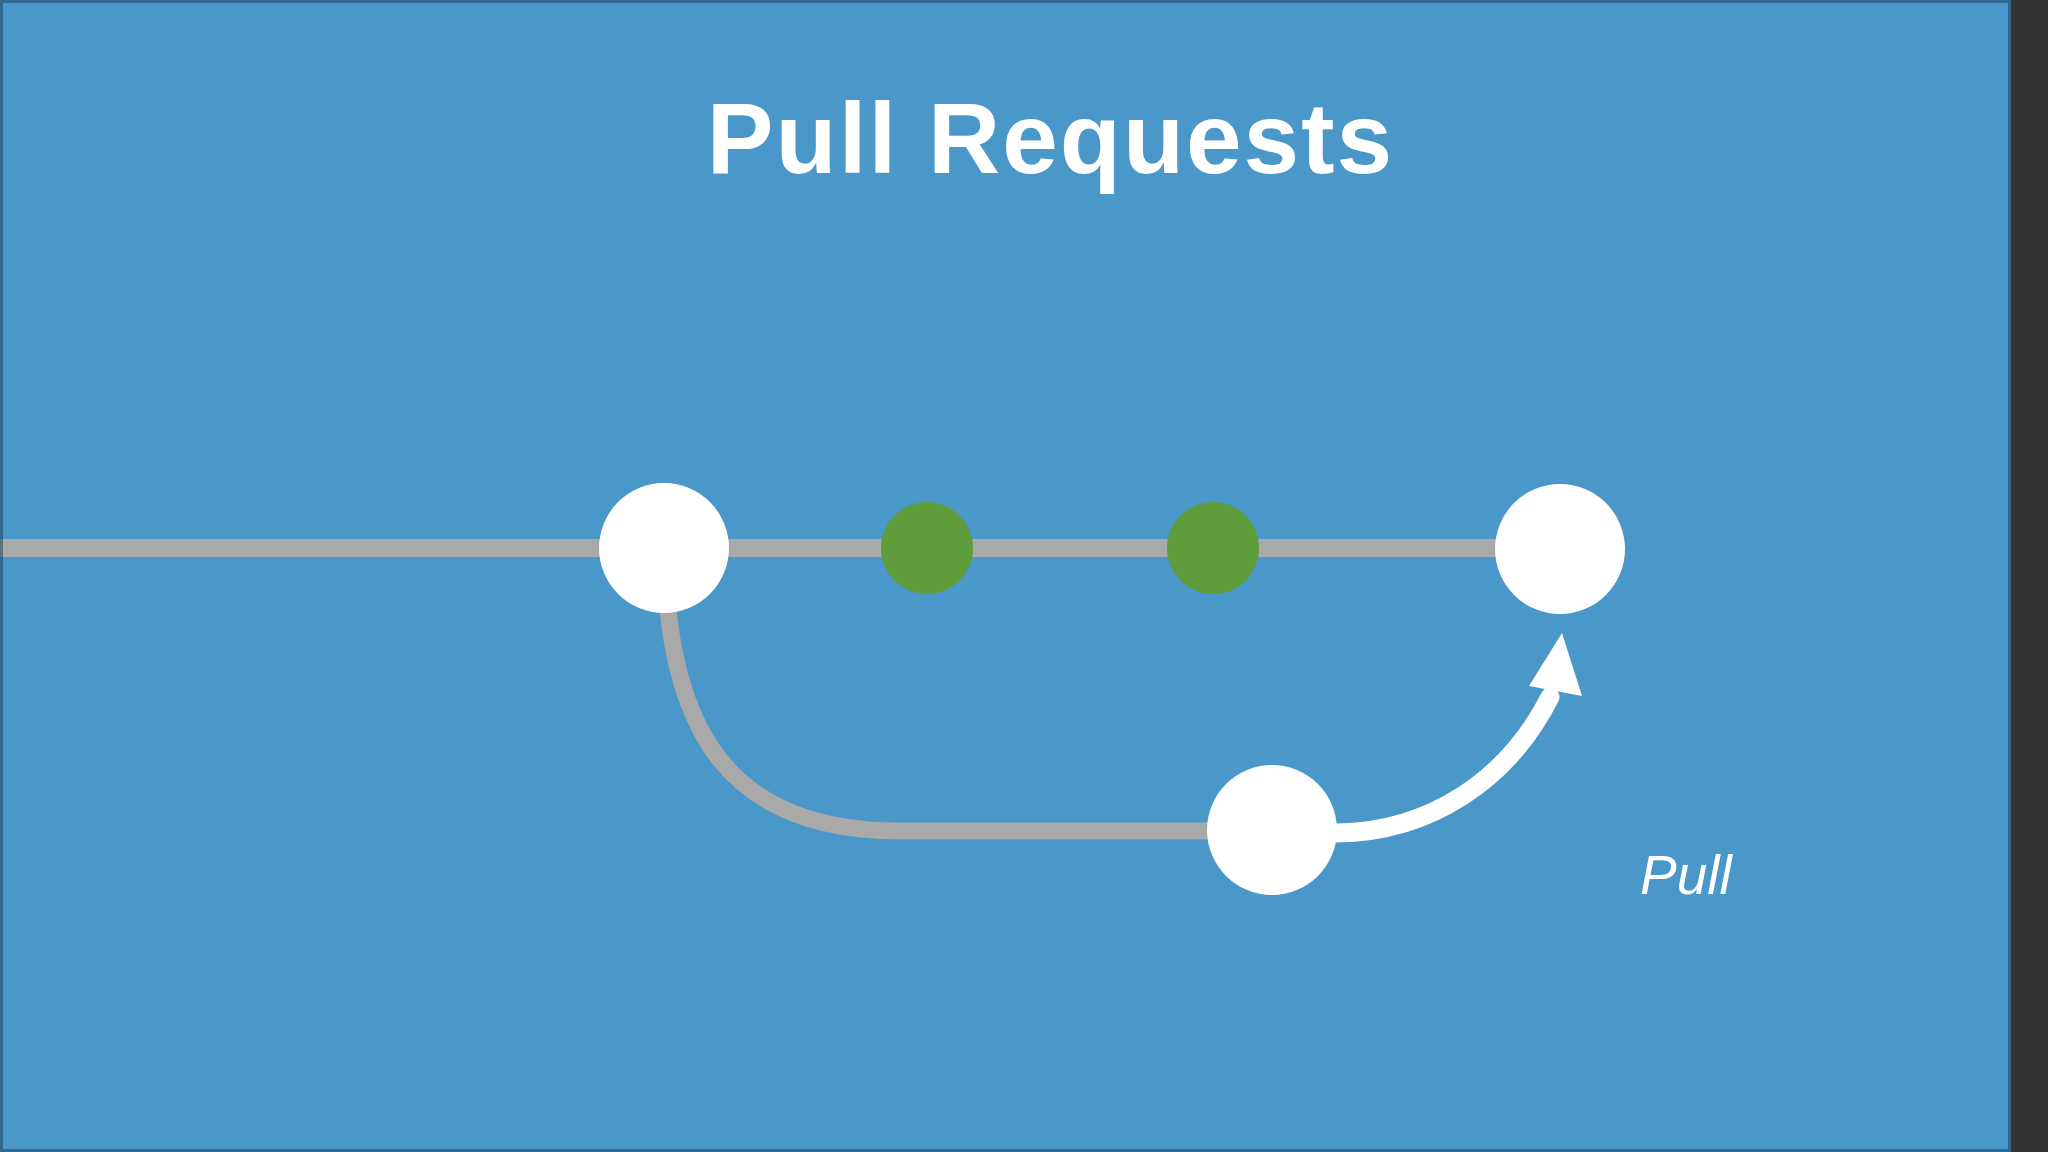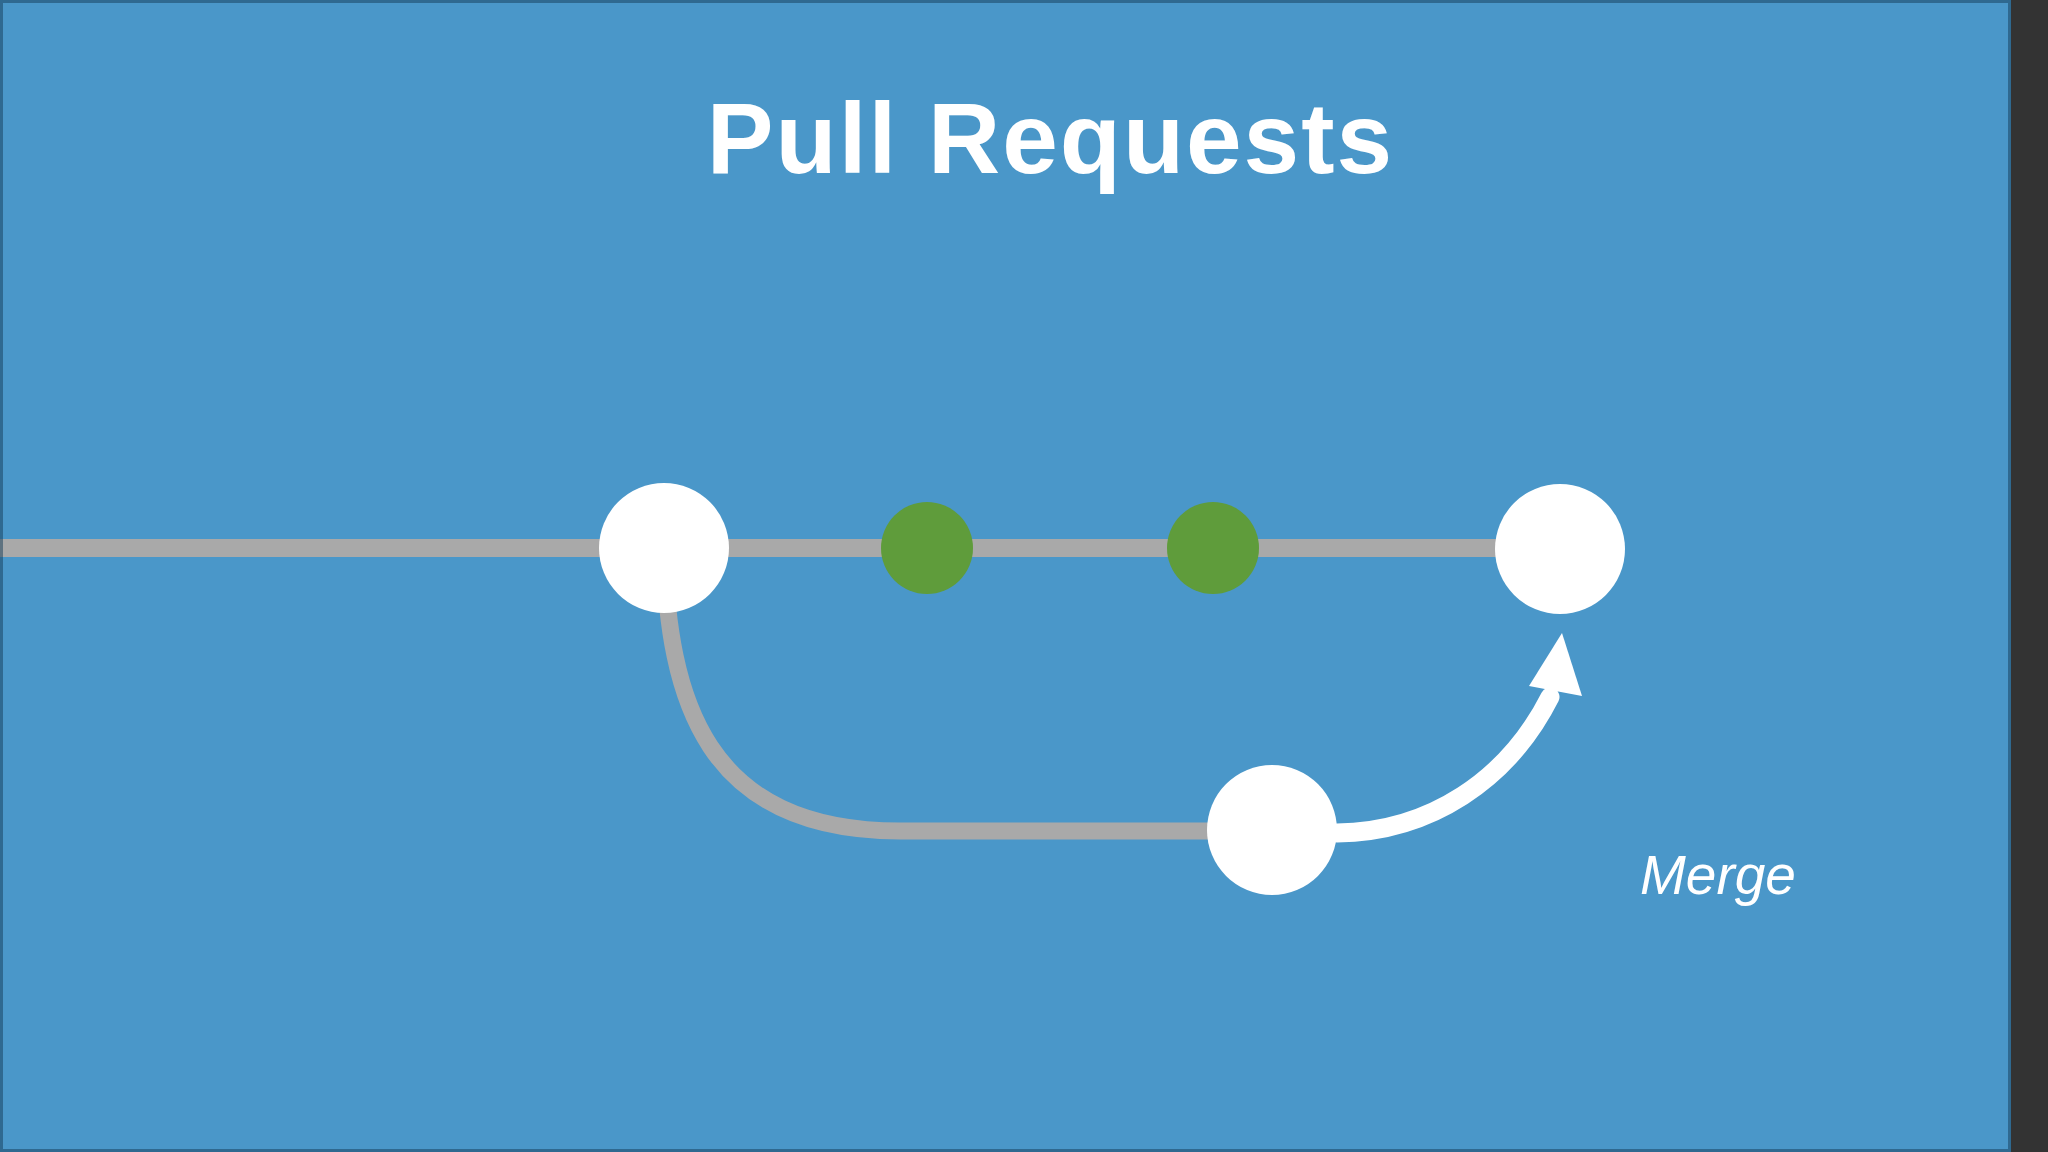--- a/index.html
+++ b/index.html
@@ -80,17 +80,17 @@
 
     <circle cx="1560" cy="549" r="65" fill="#ffffff"></circle>
 
     <circle cx="1272" cy="830" r="65" fill="#ffffff"></circle>
   </svg>
 
   <div class="title-wrap">
     <span class="title-text">Pull Requests</span>
   </div>
 
-  <div class="merge-label">Merge</div>
+  <div class="merge-label">Pull</div>
 
   <div class="edge-frame"></div>
 
 </div>
 
 </body></html>

